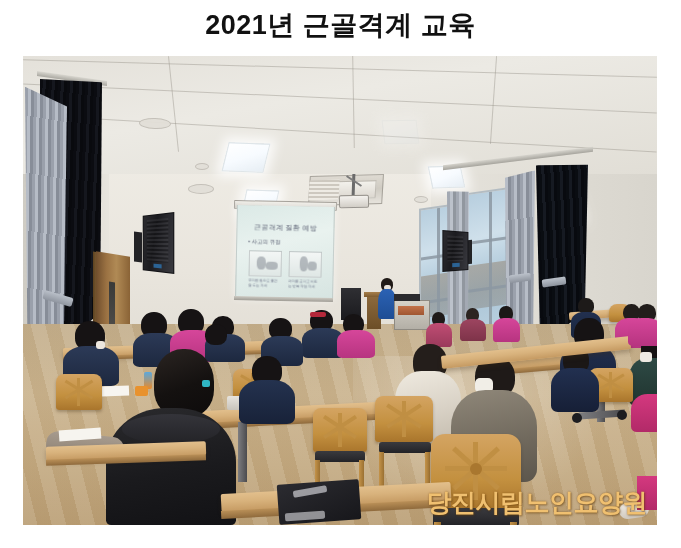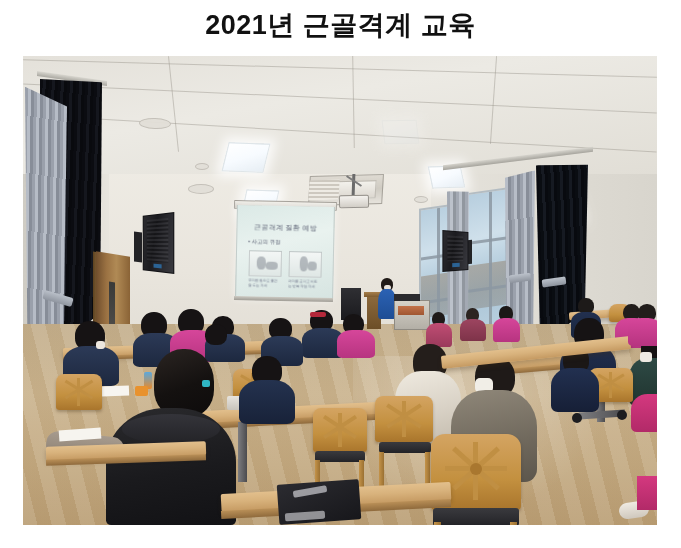--- a/index.html
+++ b/index.html
@@ -714,13 +714,14 @@
   <div style="position:absolute;left:255px;top:426px;width:82px;height:40px;background:linear-gradient(160deg,#2b2b30,#17171b);border-radius:2px;transform:rotate(-4deg);"></div>
   <div style="position:absolute;left:270px;top:432px;width:34px;height:7px;background:rgba(235,235,240,.6);transform:rotate(-10deg);border-radius:2px;"></div>
   <div style="position:absolute;left:262px;top:456px;width:40px;height:8px;background:rgba(240,240,244,.55);transform:rotate(-4deg);border-radius:2px;"></div>
 
   <div class="head" style="left:615px;top:248px;width:18px;height:18px;background:#221d1b;"></div>
   <div class="body" style="left:605px;top:262px;width:34px;height:28px;background:linear-gradient(180deg,#d6469a,#b73480);"></div>
 
   <div style="position:absolute;left:596px;top:446px;width:30px;height:16px;background:linear-gradient(180deg,#efeae2,#cfc8bd);border-radius:8px;transform:rotate(-8deg);"></div>
   <div style="position:absolute;left:614px;top:420px;width:26px;height:34px;background:linear-gradient(180deg,#d4387f,#b22a68);"></div>
 
+  <div class="watermark">당진시립노인요양원</div>
 </div>
 
 </body></html>

